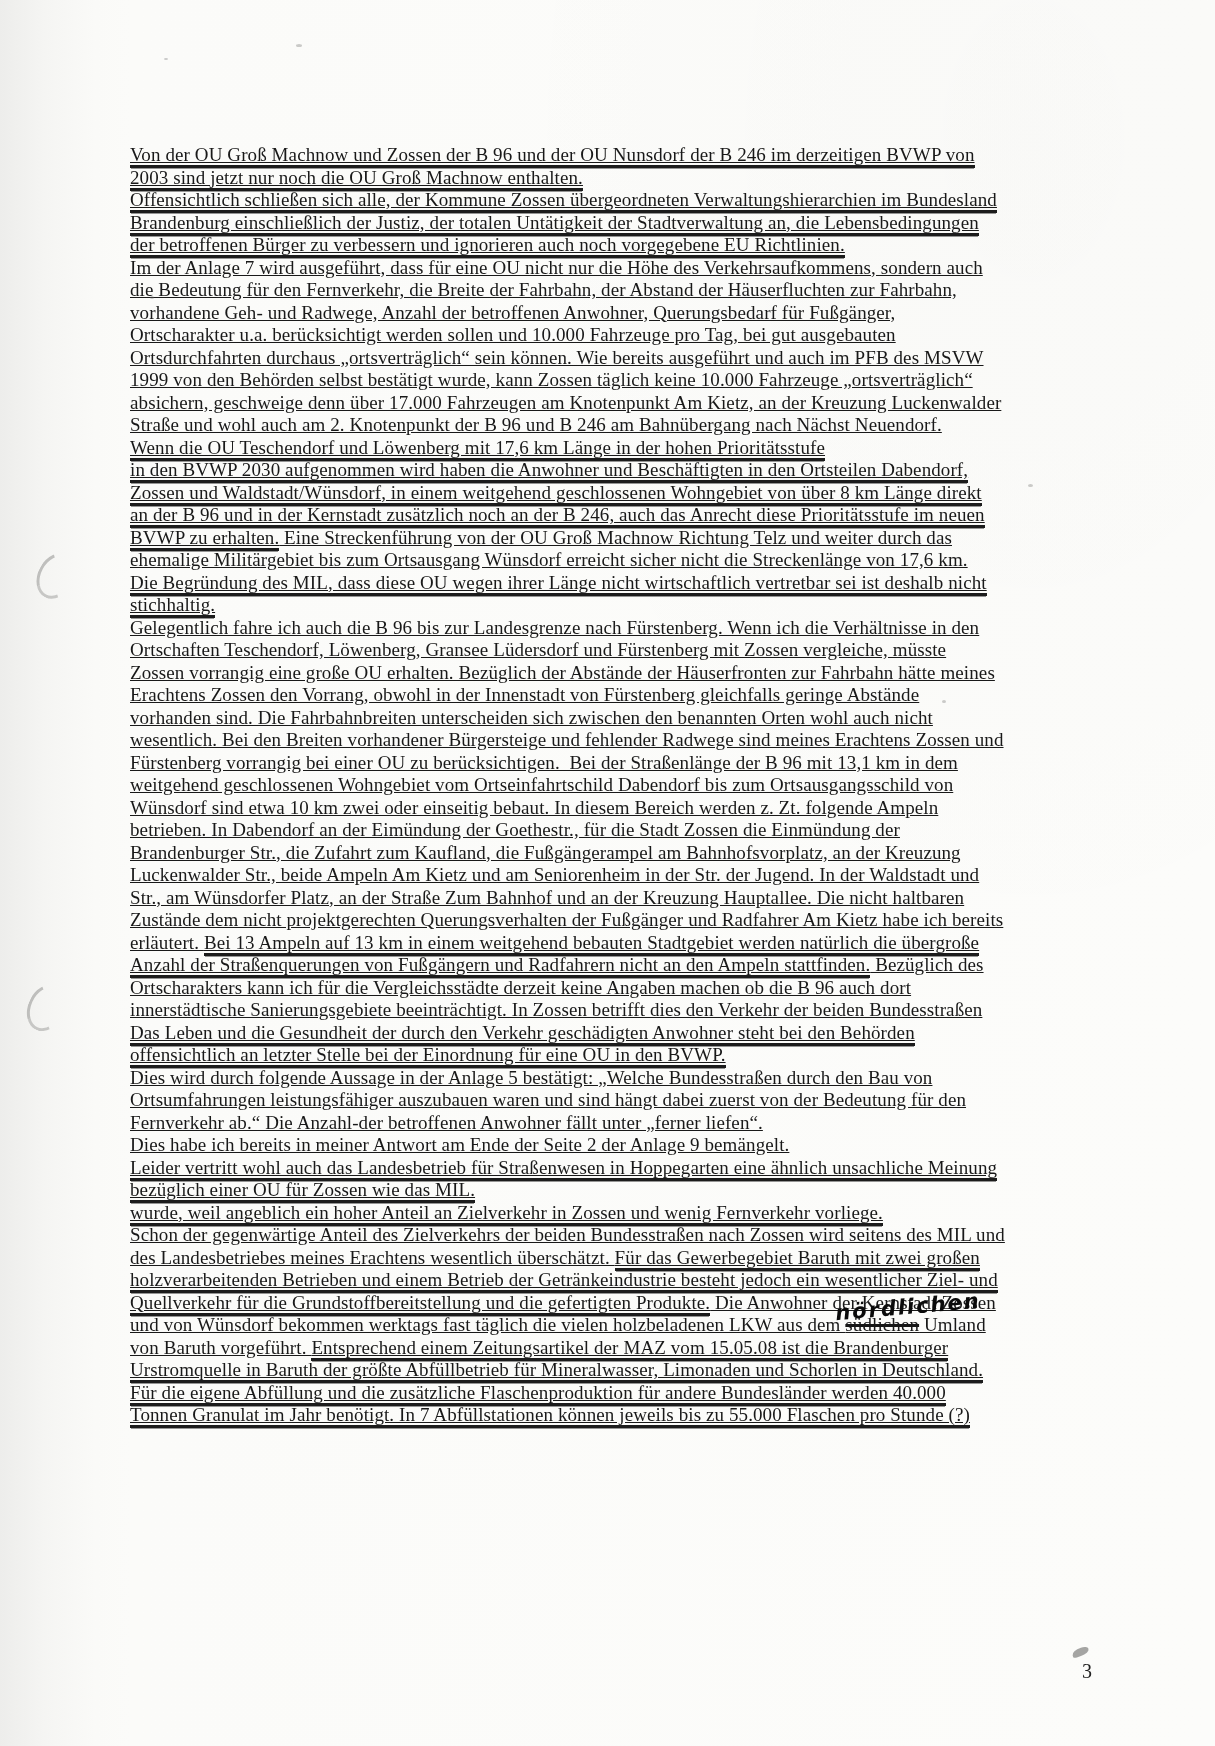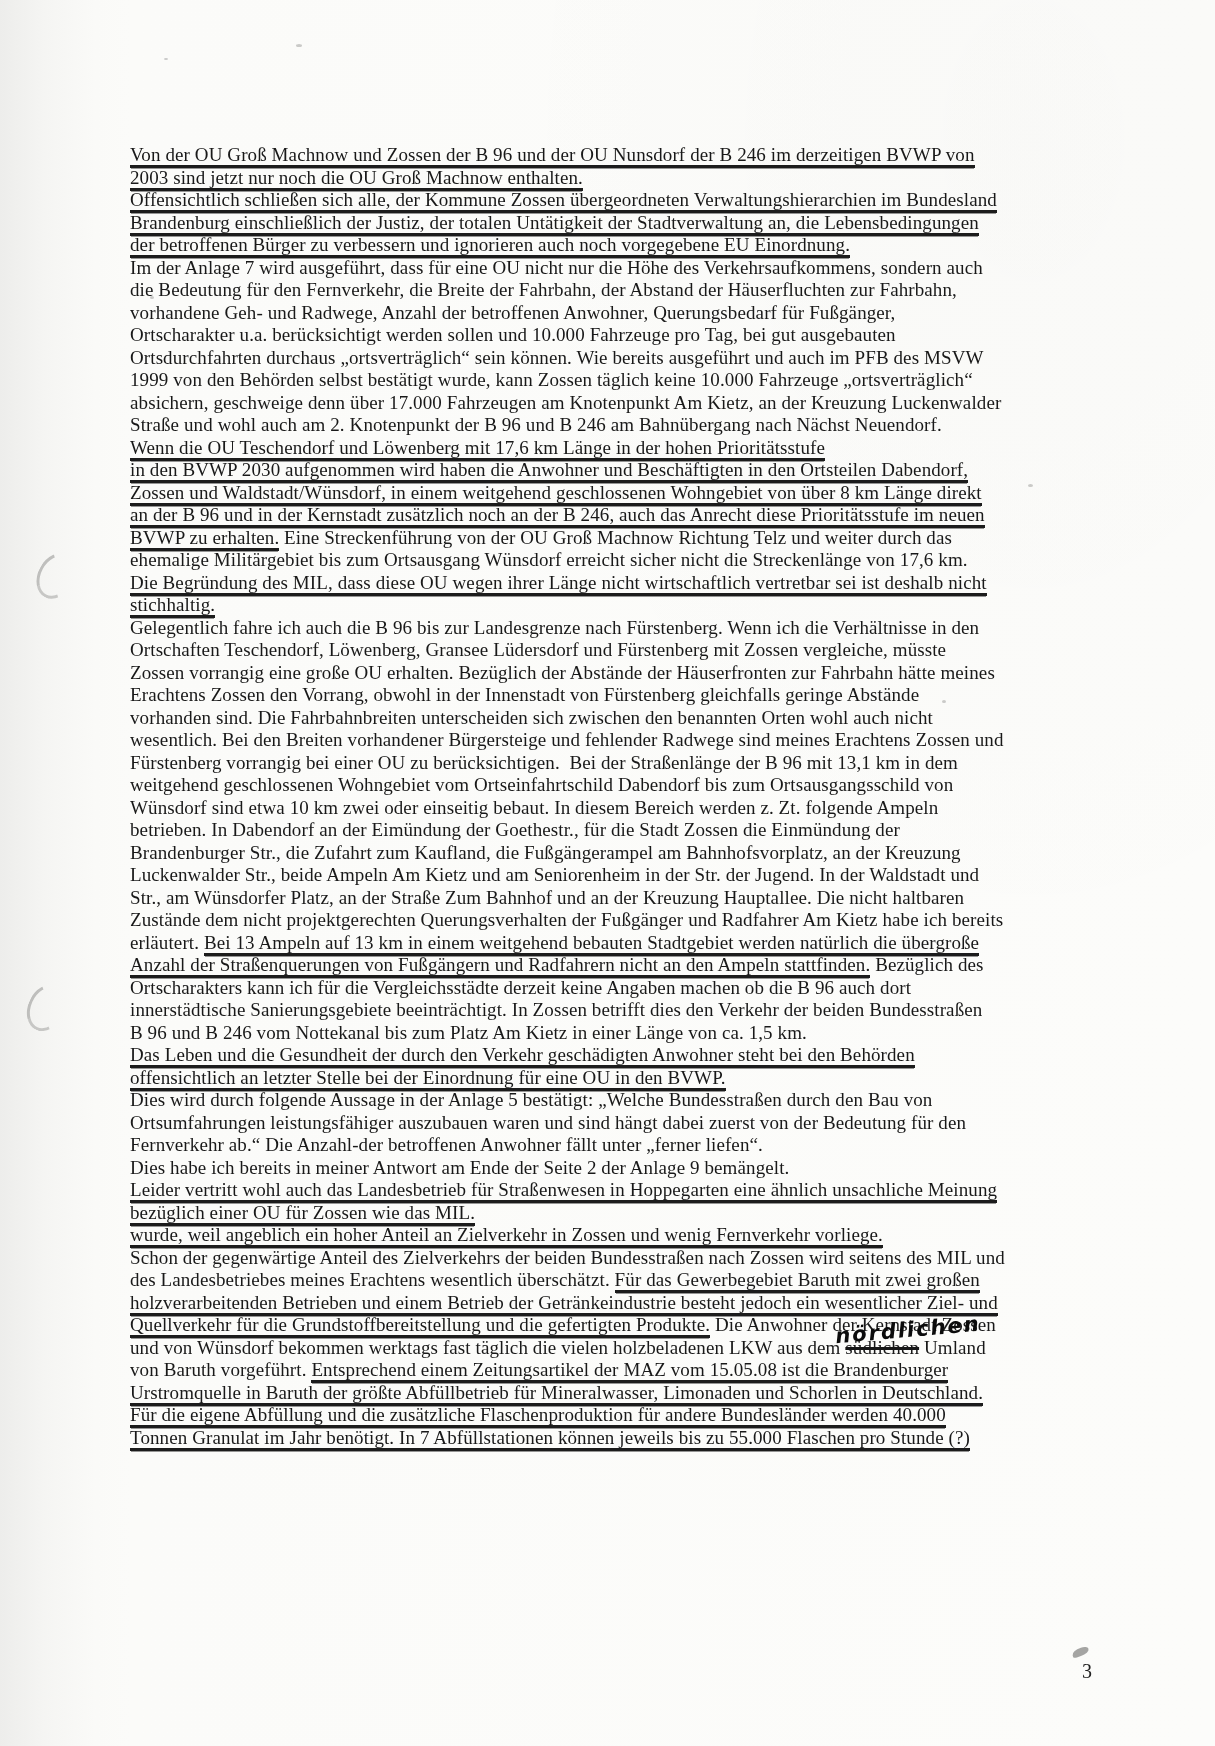--- a/index.html
+++ b/index.html
@@ -8,21 +8,21 @@
     position:relative;
     width:1215px;height:1746px;
     overflow:hidden;
     background:
       radial-gradient(ellipse at 85% 8%, rgba(0,0,0,0.012), transparent 40%),
       linear-gradient(90deg,#ededeb 0px,#f5f5f3 45px,#fafaf8 95px,#fbfbf9 130px,#fcfcfa 100%);
     font-family:"Liberation Serif","DejaVu Serif",serif;
     color:#191919;
   }
   .text-block{
-    position:absolute;left:130px;top:144px;width:886px;
+    position:absolute;left:130px;top:144px;width:886px;text-decoration:underline;
   }
   .line{
     font-size:19px;
     line-height:22.5px;
     white-space:pre;
     letter-spacing:0.1px;
   }
   
   .u{
     border-bottom:3px solid #1c1c1c;
@@ -81,21 +81,21 @@
 </head>
 <body>
 
 <div class="page">
 
   <div class="text-block">
       <div class="line"><span class="u">Von der OU Groß Machnow und Zossen der B 96 und der OU Nunsdorf der B 246 im derzeitigen BVWP von</span></div>
       <div class="line"><span class="u">2003 sind jetzt nur noch die OU Groß Machnow enthalten.</span></div>
       <div class="line"><span class="u">Offensichtlich schließen sich alle, der Kommune Zossen übergeordneten Verwaltungshierarchien im Bundesland</span></div>
       <div class="line"><span class="u">Brandenburg einschließlich der Justiz, der totalen Untätigkeit der Stadtverwaltung an, die Lebensbedingungen</span></div>
-      <div class="line"><span class="u">der betroffenen Bürger zu verbessern und ignorieren auch noch vorgegebene EU Einordnung.</span></div>
+      <div class="line"><span class="u">der betroffenen Bürger zu verbessern und ignorieren auch noch vorgegebene EU Richtlinien.</span></div>
       <div class="line"><span>Im der Anlage 7 wird ausgeführt, dass für eine OU nicht nur die Höhe des Verkehrsaufkommens, sondern auch</span></div>
       <div class="line"><span>die Bedeutung für den Fernverkehr, die Breite der Fahrbahn, der Abstand der Häuserfluchten zur Fahrbahn,</span></div>
       <div class="line"><span>vorhandene Geh- und Radwege, Anzahl der betroffenen Anwohner, Querungsbedarf für Fußgänger,</span></div>
       <div class="line"><span>Ortscharakter u.a. berücksichtigt werden sollen und 10.000 Fahrzeuge pro Tag, bei gut ausgebauten</span></div>
       <div class="line"><span>Ortsdurchfahrten durchaus „ortsverträglich“ sein können. Wie bereits ausgeführt und auch im PFB des MSVW</span></div>
       <div class="line"><span>1999 von den Behörden selbst bestätigt wurde, kann Zossen täglich keine 10.000 Fahrzeuge „ortsverträglich“</span></div>
       <div class="line"><span>absichern, geschweige denn über 17.000 Fahrzeugen am Knotenpunkt Am Kietz, an der Kreuzung Luckenwalder</span></div>
       <div class="line"><span>Straße und wohl auch am 2. Knotenpunkt der B 96 und B 246 am Bahnübergang nach Nächst Neuendorf.</span></div>
       <div class="line"><span class="u">Wenn die OU Teschendorf und Löwenberg mit 17,6 km Länge in der hohen Prioritätsstufe</span></div>
       <div class="line"><span class="u">in den BVWP 2030 aufgenommen wird haben die Anwohner und Beschäftigten in den Ortsteilen Dabendorf,</span></div>
@@ -116,21 +116,20 @@
       <div class="line"><span>Wünsdorf sind etwa 10 km zwei oder einseitig bebaut. In diesem Bereich werden z. Zt. folgende Ampeln</span></div>
       <div class="line"><span>betrieben. In Dabendorf an der Eimündung der Goethestr., für die Stadt Zossen die Einmündung der</span></div>
       <div class="line"><span>Brandenburger Str., die Zufahrt zum Kaufland, die Fußgängerampel am Bahnhofsvorplatz, an der Kreuzung</span></div>
       <div class="line"><span>Luckenwalder Str., beide Ampeln Am Kietz und am Seniorenheim in der Str. der Jugend. In der Waldstadt und</span></div>
       <div class="line"><span>Str., am Wünsdorfer Platz, an der Straße Zum Bahnhof und an der Kreuzung Hauptallee. Die nicht haltbaren</span></div>
       <div class="line"><span>Zustände dem nicht projektgerechten Querungsverhalten der Fußgänger und Radfahrer Am Kietz habe ich bereits</span></div>
       <div class="line"><span>erläutert. </span><span class="u">Bei 13 Ampeln auf 13 km in einem weitgehend bebauten Stadtgebiet werden natürlich die übergroße</span></div>
       <div class="line"><span class="u">Anzahl der Straßenquerungen von Fußgängern und Radfahrern nicht an den Ampeln stattfinden.</span><span> Bezüglich des</span></div>
       <div class="line"><span>Ortscharakters kann ich für die Vergleichsstädte derzeit keine Angaben machen ob die B 96 auch dort</span></div>
       <div class="line"><span>innerstädtische Sanierungsgebiete beeinträchtigt. In Zossen betrifft dies den Verkehr der beiden Bundesstraßen</span></div>
-      <div class="line"><span>B 96 und B 246 vom Nottekanal bis zum Platz Am Kietz in einer Länge von ca. 1,5 km.</span></div>
       <div class="line"><span class="u">Das Leben und die Gesundheit der durch den Verkehr geschädigten Anwohner steht bei den Behörden</span></div>
       <div class="line"><span class="u">offensichtlich an letzter Stelle bei der Einordnung für eine OU in den BVWP.</span></div>
       <div class="line"><span>Dies wird durch folgende Aussage in der Anlage 5 bestätigt: „Welche Bundesstraßen durch den Bau von</span></div>
       <div class="line"><span>Ortsumfahrungen leistungsfähiger auszubauen waren und sind hängt dabei zuerst von der Bedeutung für den</span></div>
       <div class="line"><span>Fernverkehr ab.“ Die Anzahl-der betroffenen Anwohner fällt unter „ferner liefen“.</span></div>
       <div class="line"><span>Dies habe ich bereits in meiner Antwort am Ende der Seite 2 der Anlage 9 bemängelt.</span></div>
       <div class="line"><span class="u">Leider vertritt wohl auch das Landesbetrieb für Straßenwesen in Hoppegarten eine ähnlich unsachliche Meinung</span></div>
       <div class="line"><span class="u">bezüglich einer OU für Zossen wie das MIL.</span></div>
       <div class="line"><span class="u">wurde, weil angeblich ein hoher Anteil an Zielverkehr in Zossen und wenig Fernverkehr vorliege.</span></div>
       <div class="line"><span>Schon der gegenwärtige Anteil des Zielverkehrs der beiden Bundesstraßen nach Zossen wird seitens des MIL und</span></div>

